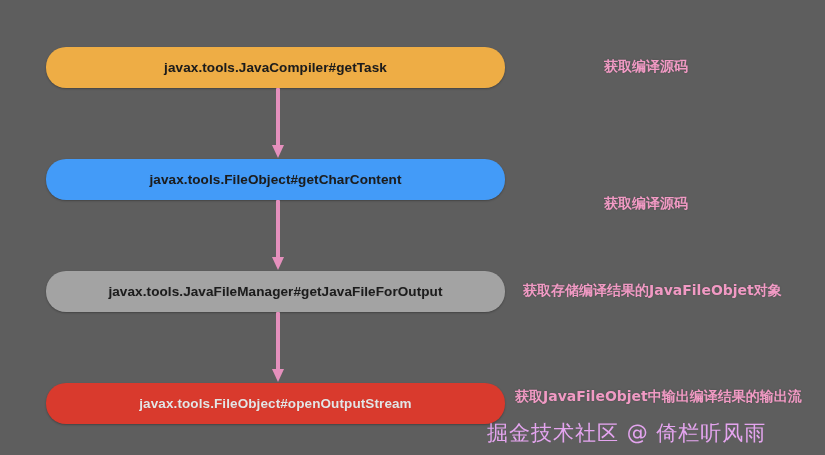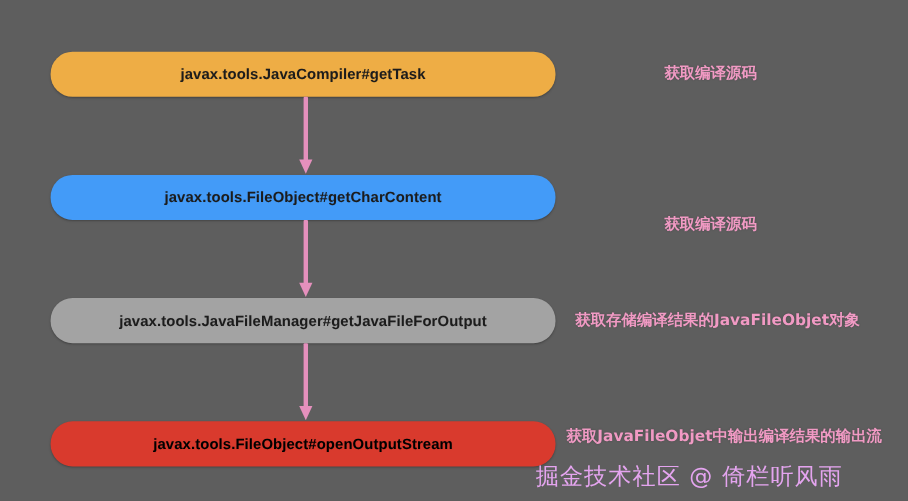--- a/index.html
+++ b/index.html
@@ -132,21 +132,21 @@
   <div class="flow-box" id="box-3" style="background: #a3a3a3;">
     <span class="box-label dark-text" style="color: rgb(28, 28, 28);">javax.tools.JavaFileManager#getJavaFileForOutput</span>
   </div>
 
   <div class="arrow" id="arrow-3">
     <div class="shaft" style="background: rgb(229, 144, 189);"></div>
     <div class="head" style="border-top-color: rgb(229, 144, 189);"></div>
   </div>
 
   <div class="flow-box" id="box-4" style="background: rgb(217, 58, 45);">
-    <span class="box-label light-text" style="color: #000000;">javax.tools.FileObject#openOutputStream</span>
+    <span class="box-label light-text" style="color: #e5e5e5;">javax.tools.FileObject#openOutputStream</span>
   </div>
 
   <div class="note" id="note-1">获取编译源码</div>
   <div class="note" id="note-2">获取编译源码</div>
   <div class="note" id="note-4">获取JavaFileObjet中输出编译结果的输出流</div>
   <div class="note" id="note-3">获取存储编译结果的JavaFileObjet对象</div>
 
   <div id="watermark">掘金技术社区 @ 倚栏听风雨</div>
 
 </div>

